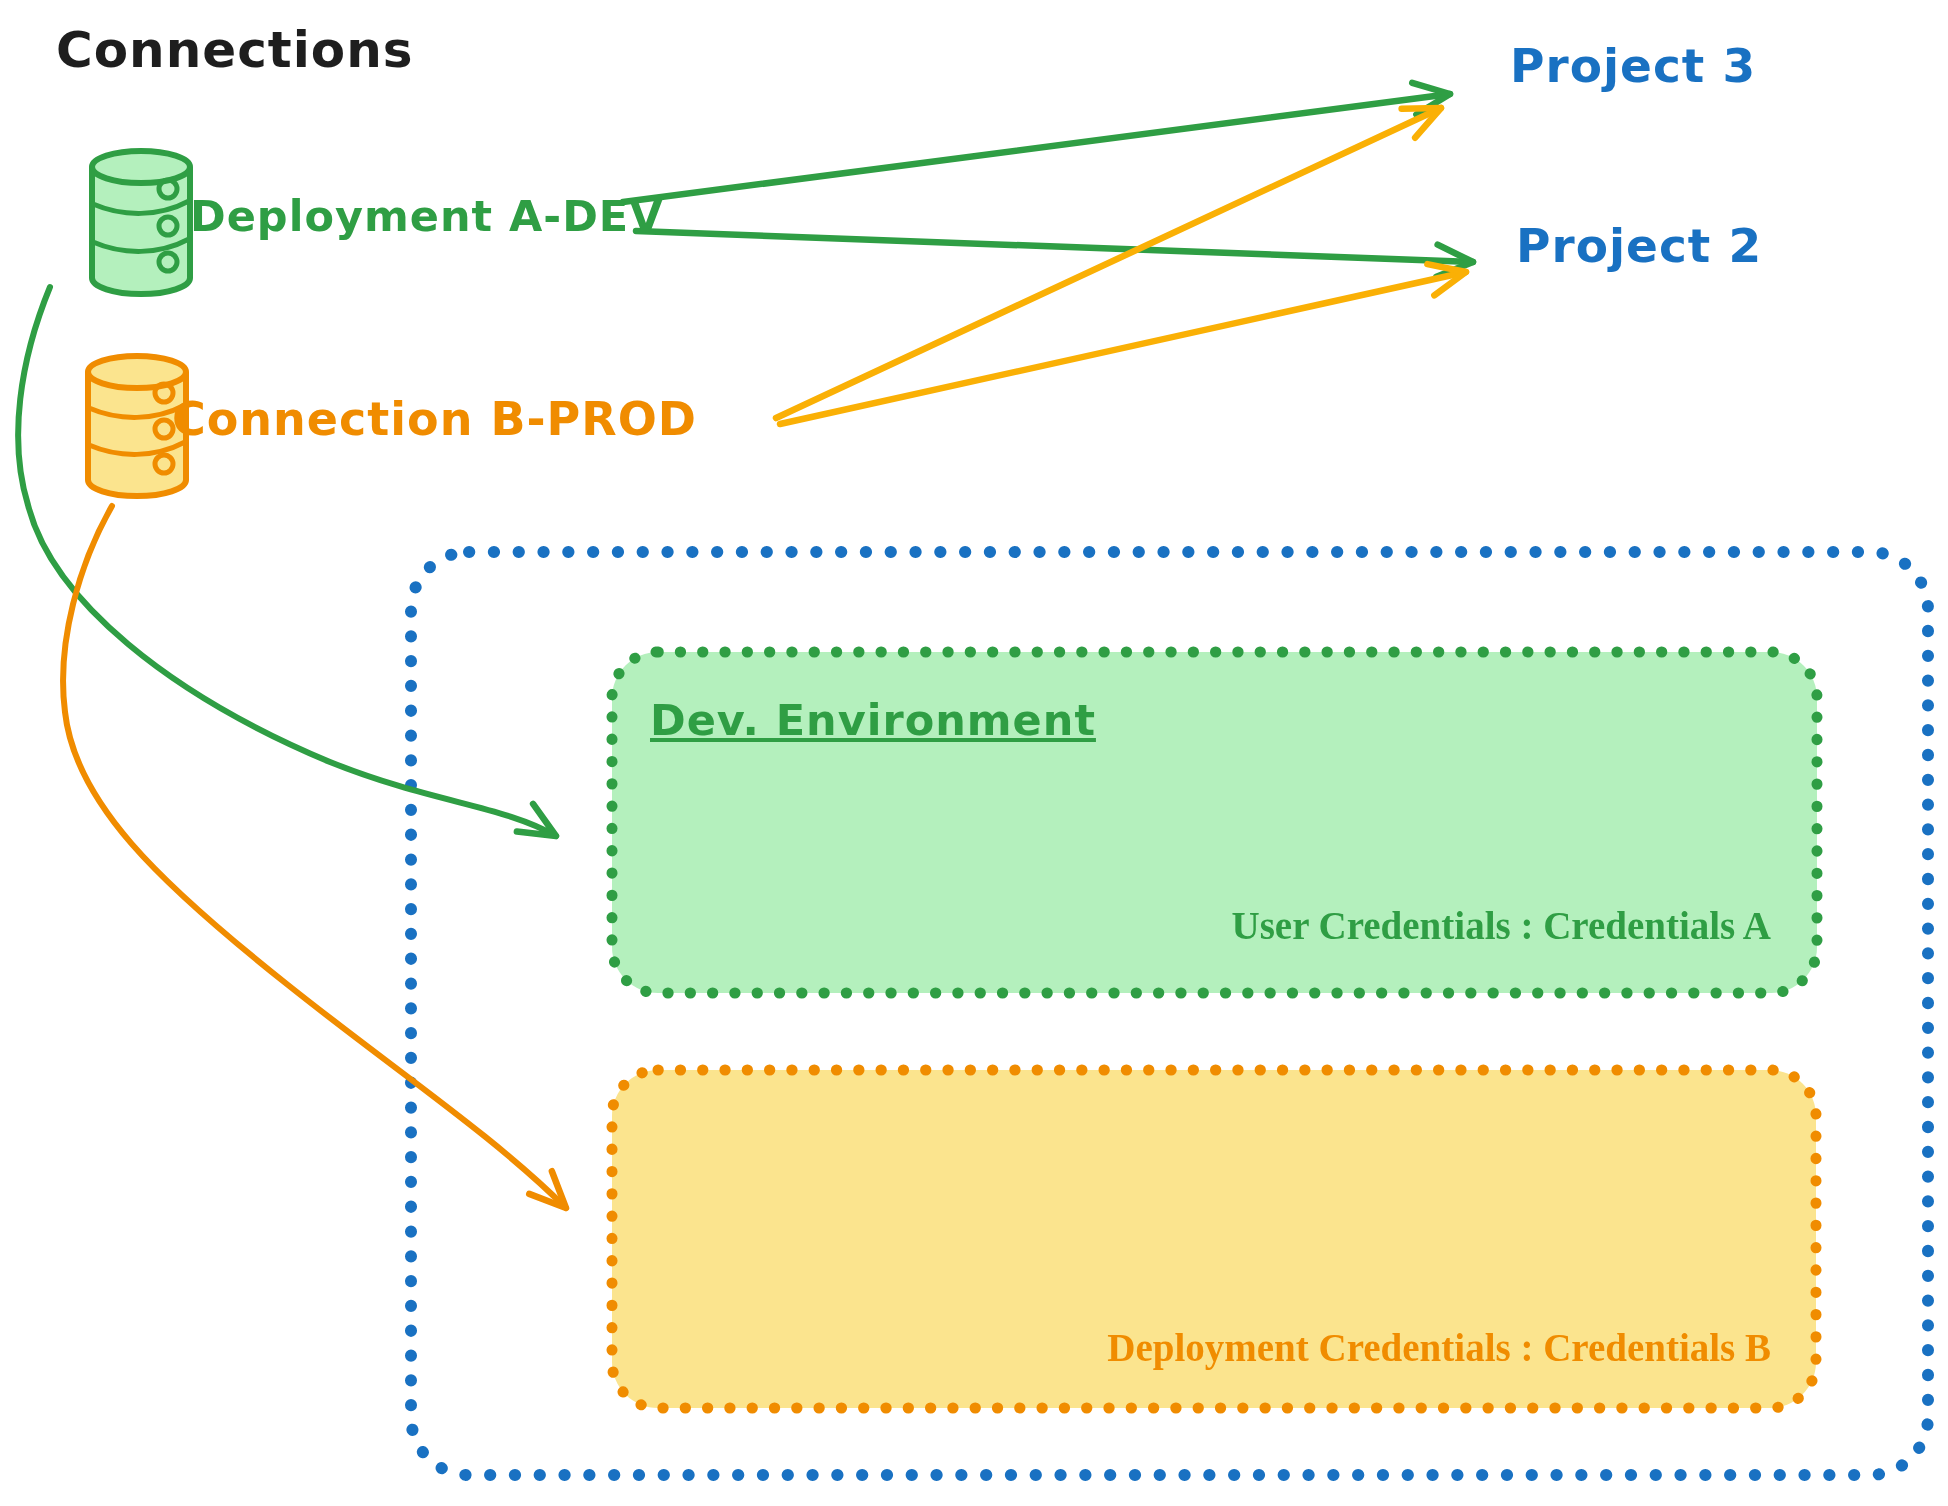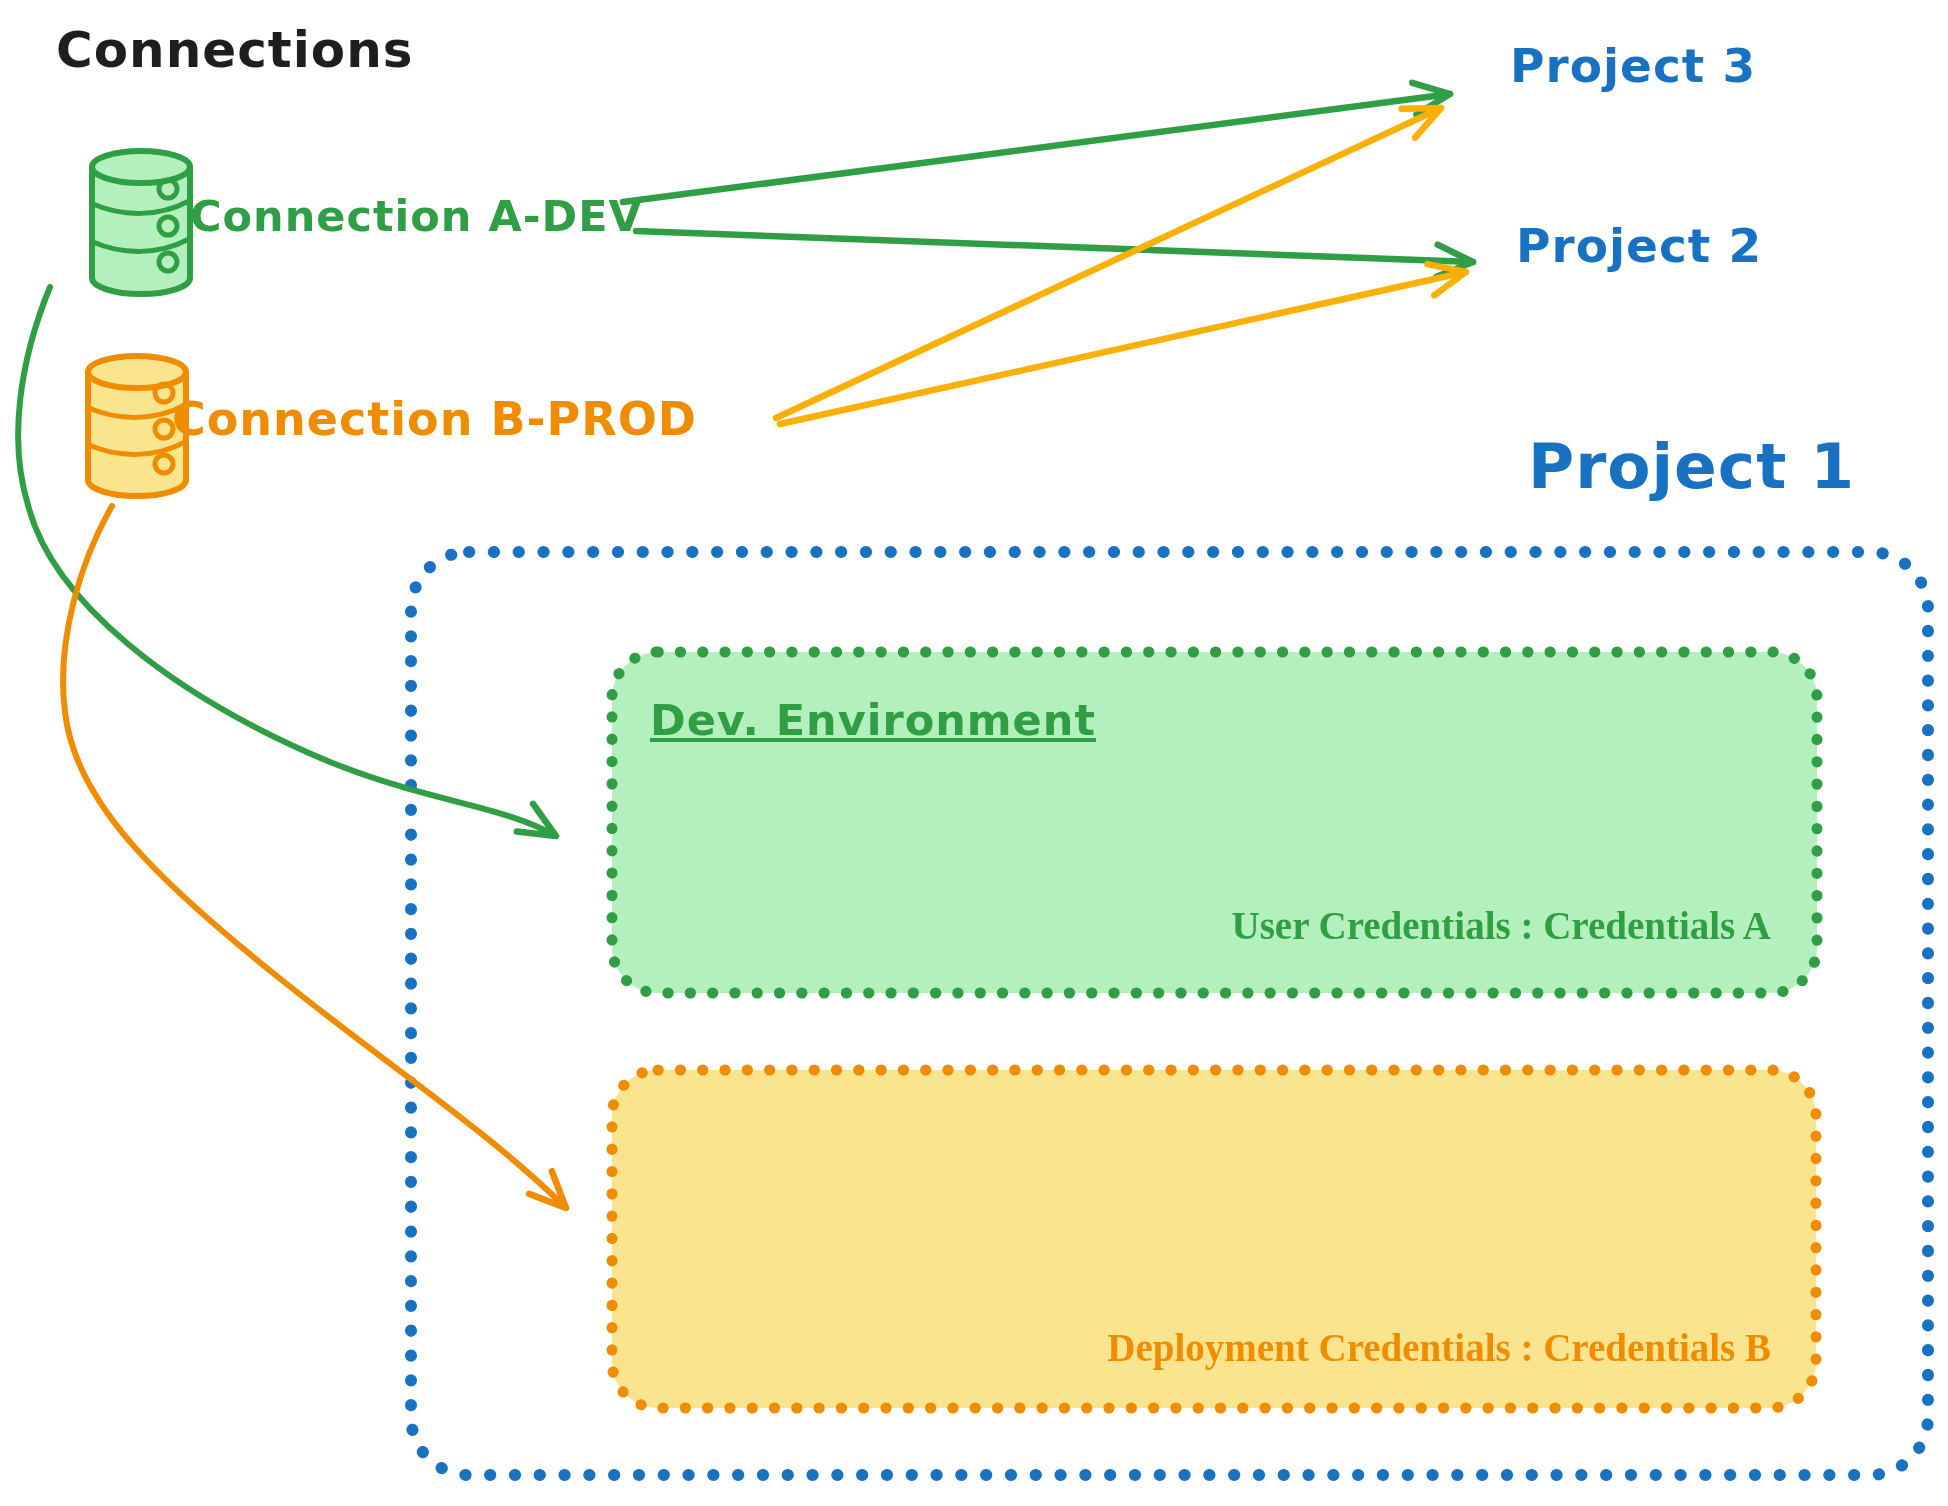--- a/index.html
+++ b/index.html
@@ -88,29 +88,28 @@
       <path d="M5,56 c30,13 66,13 96,-3" fill="none" stroke="#f08c00" stroke-width="5" stroke-linecap="round"></path>
       <path d="M5,93 c30,13 66,13 96,-3" fill="none" stroke="#f08c00" stroke-width="5" stroke-linecap="round"></path>
       <circle cx="80" cy="41" r="9" fill="none" stroke="#f08c00" stroke-width="5"></circle>
       <circle cx="80" cy="77" r="9" fill="none" stroke="#f08c00" stroke-width="5"></circle>
       <circle cx="80" cy="112" r="9" fill="none" stroke="#f08c00" stroke-width="5"></circle>
     </g>
   </svg>
 
   <div class="lbl hand ink title-lbl">Connections</div>
 
-  <div class="lbl hand green conn-a-lbl">Connection A-DEV</div>
+  <div class="lbl hand green conn-a-lbl">Deployment A-DEV</div>
 
   <div class="lbl hand orange conn-b-lbl">Connection B-PROD</div>
 
   <div class="lbl hand blue proj3-lbl">Project 3</div>
 
   <div class="lbl hand blue proj2-lbl">Project 2</div>
 
-  <div class="lbl hand blue proj1-lbl">Project 1</div>
 
   <div class="lbl hand green dev-title">Dev. Environment</div>
 
   <div class="lbl mono green dev-creds">User Credentials : Credentials A</div>
 
 
   <div class="lbl mono orange prod-creds">Deployment Credentials : Credentials B</div>
 
 </div>
 

